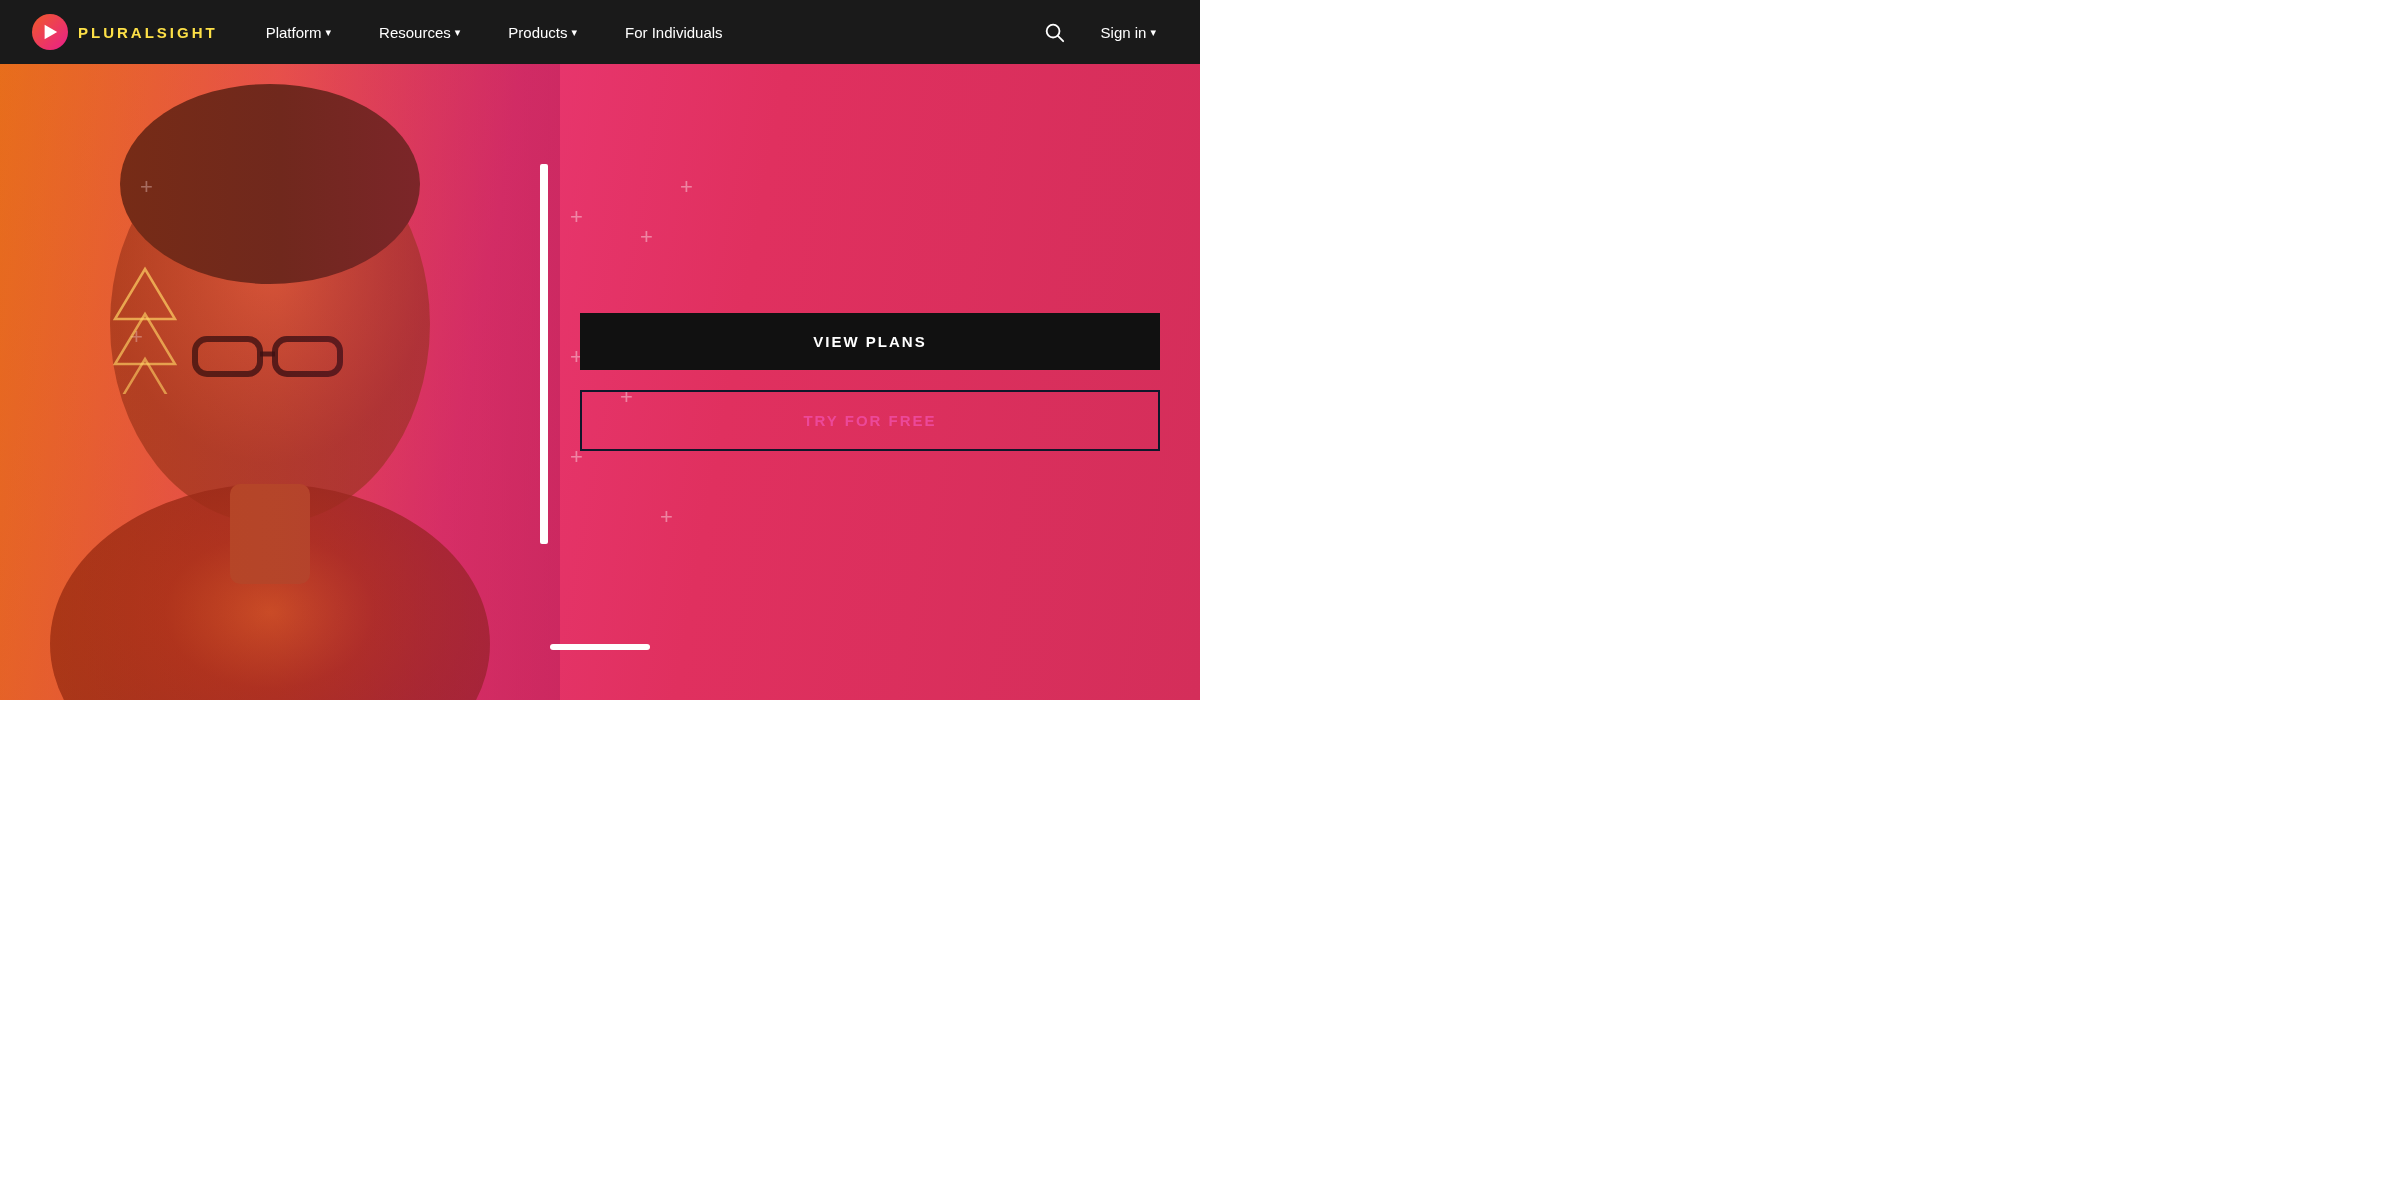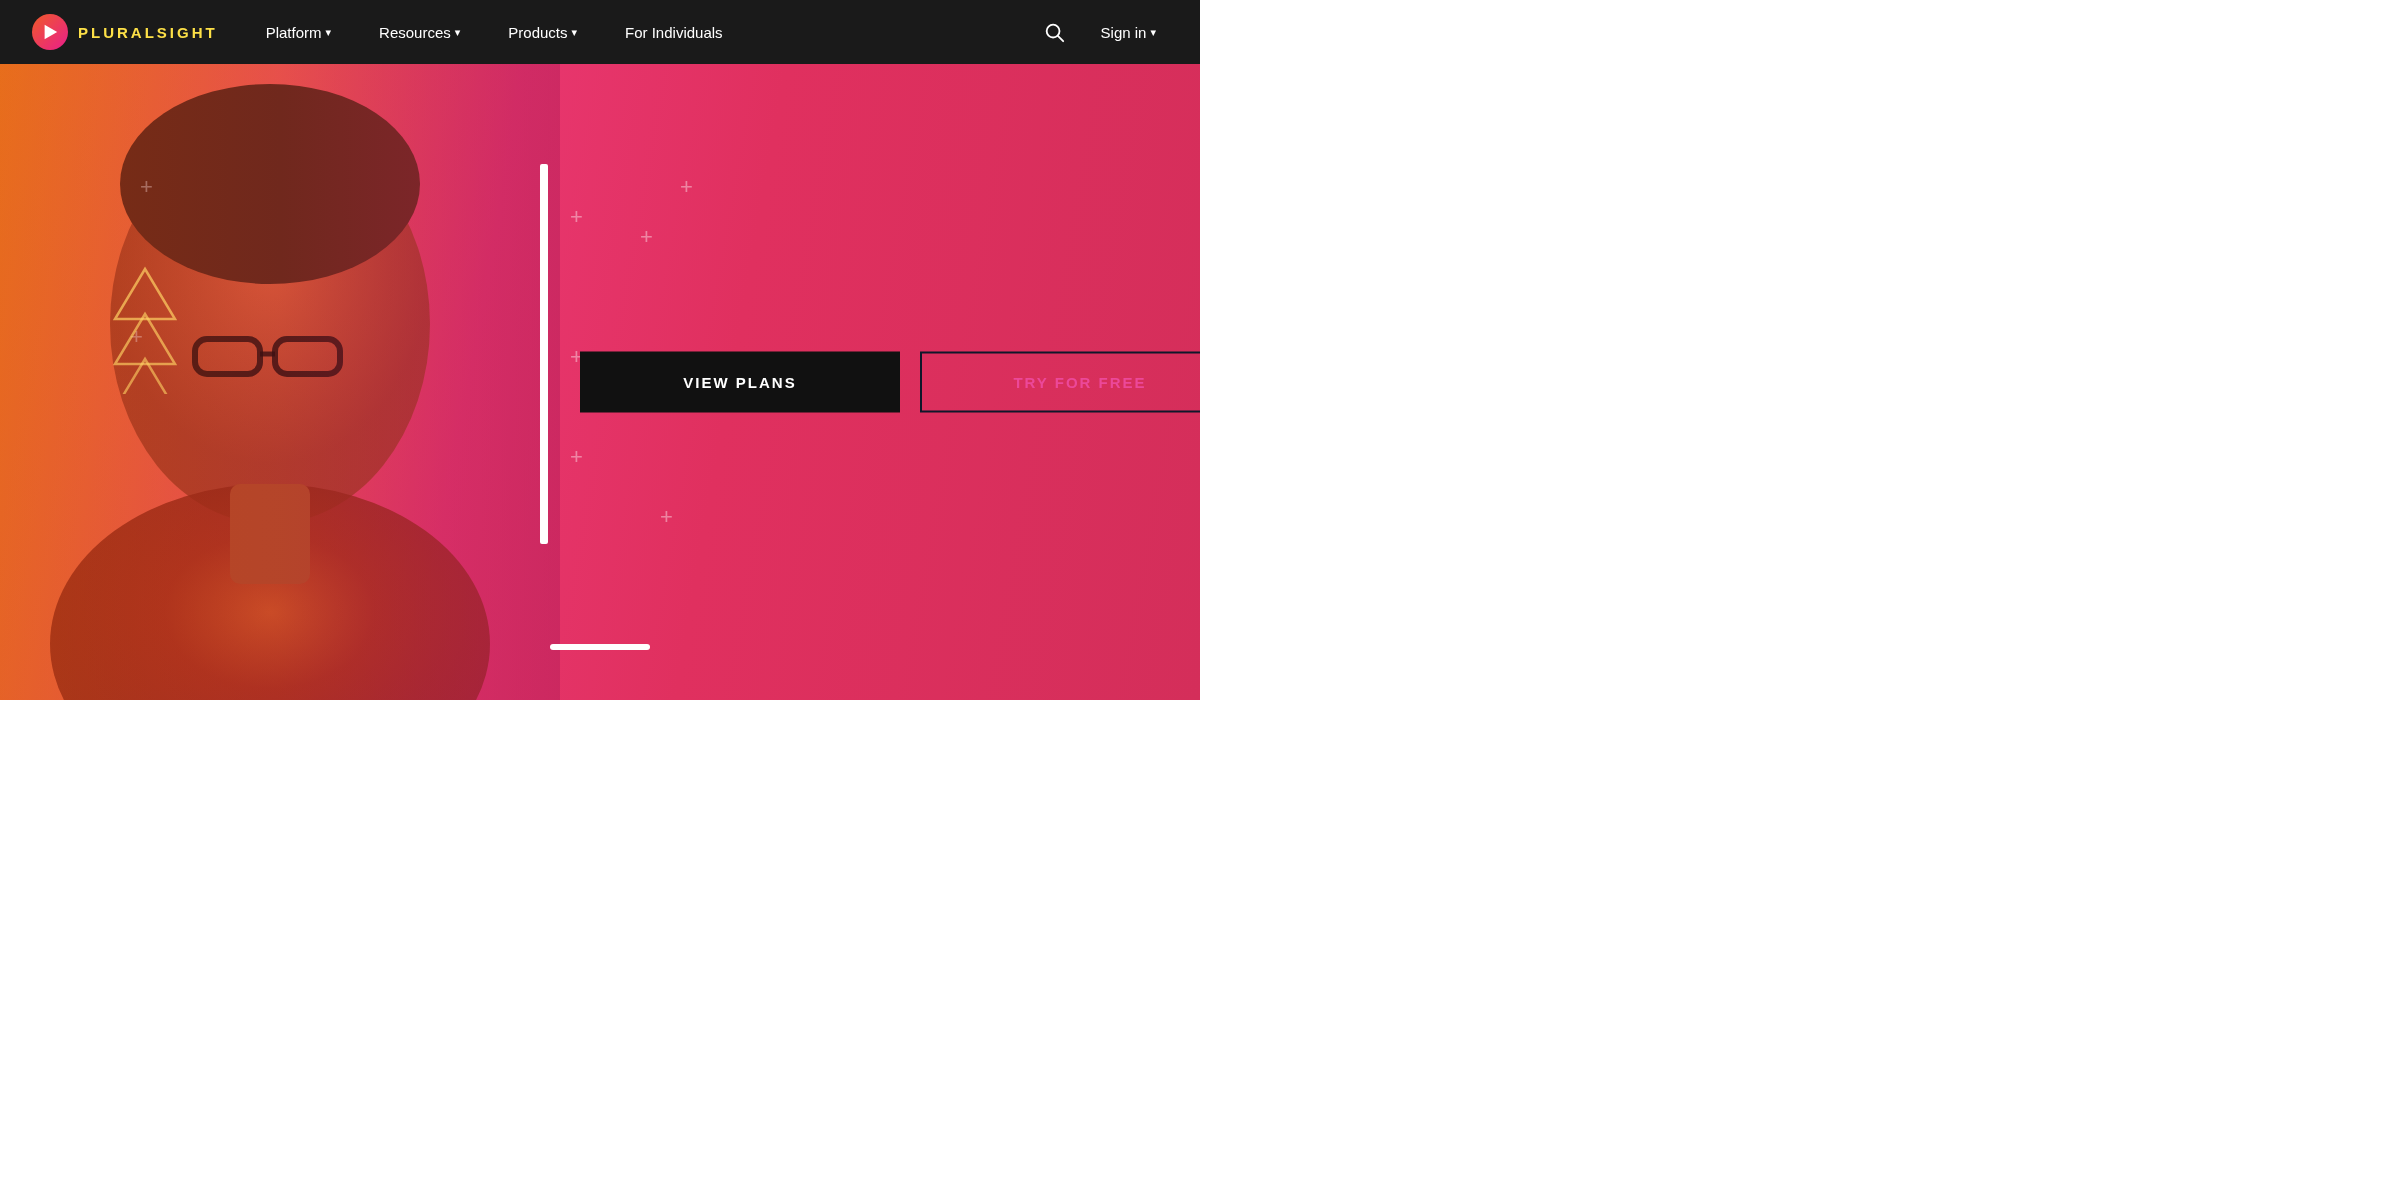--- a/index.html
+++ b/index.html
@@ -186,20 +186,21 @@
       font-size: 18px;
       color: #ffffff;
       line-height: 1.6;
       margin-bottom: 40px;
       max-width: 760px;
     }
 
     .hero-buttons {
       display: flex;
       gap: 20px;
+      flex-direction: column;
     }
 
     .btn-primary {
       background: #111111;
       color: #ffffff;
       border: none;
       padding: 20px 60px;
       font-size: 15px;
       font-weight: 700;
       letter-spacing: 2px;

